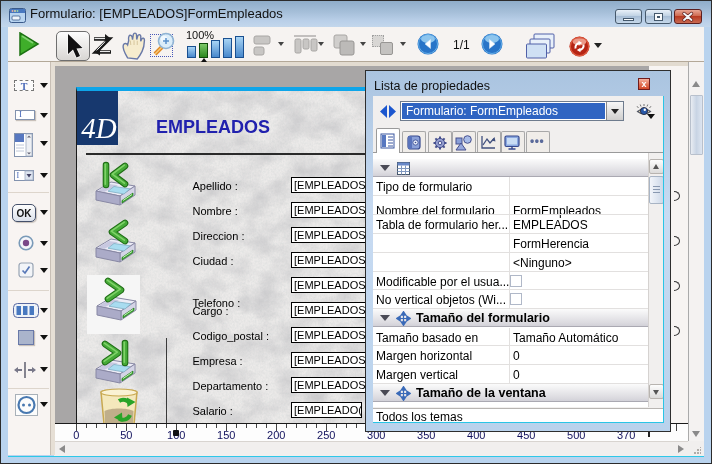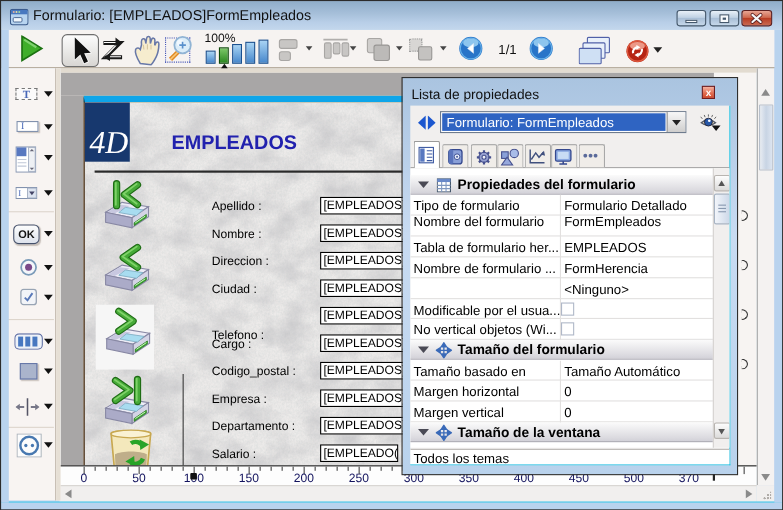--- a/index.html
+++ b/index.html
@@ -24,21 +24,21 @@
 #toolbar { left:1px; top:27px; width:710px; height:35px; background:#f6f3f1; z-index:20; border-bottom:1px solid #b3a898; }
 .tsep { top:2px; width:1px; height:29px; background:#a3988a; box-shadow:1px 0 0 #ffffff; }
 
 
 #sidebar { left:1px; top:62px; width:54px; height:393px; background:#f8f4f2; z-index:20; border-right:4px solid #e6dfd5; box-shadow:inset -1px 0 0 #c8bfb5; }
 #sidebar .sep { left:4px; width:44px; height:1px; background:#ddd5cc; }
 .sbarrow { left:39px; width:0; height:0; border-left:4px solid transparent; border-right:4px solid transparent; border-top:5px solid #111; }
 
 
 #canvas { left:55px; top:62px; width:633px; height:362px; background:#f7f4f2; z-index:1; overflow:hidden; border-top:4px solid #e2dbd0; }
-#form { position:absolute; left:21px; top:21px; width:573px; height:337px; background:#fdba74; border-left:1px solid #1a1a1a; border-top:6px solid #0ea5e9; overflow:hidden; }
+#form { position:absolute; left:21px; top:21px; width:573px; height:337px; background:#14b8a6; border-left:1px solid #1a1a1a; border-top:4px solid #0ea5e9; overflow:hidden; }
 #logo { position:absolute; left:0px; top:0px; width:41px; height:54px; background:#17386e; color:#fff; font-family:"Liberation Serif", serif; font-style:italic; font-size:29px; text-align:center; line-height:74px; padding-left:3px; }
 #empltitle { position:absolute; left:79px; top:26px; font-size:18px; font-weight:bold; color:#2121ae; letter-spacing:0px; }
 #hline { position:absolute; left:9px; top:62px; width:280px; height:2px; background:#2a2a2a; }
 .flabel { position:absolute; left:115.5px; font-size:11px; color:#000; }
 .fbox { position:absolute; left:214px; width:86px; height:16px; background:#fff; border:1px solid #000; font-size:11px; color:#000; padding:1px 0 0 2px; white-space:nowrap; overflow:hidden; }
 #navwhite { position:absolute; left:10px; top:184px; width:53px; height:59px; background:#f6f6f6; }
 
 
 #ruler { left:54px; top:423px; width:634px; height:18px; background:#fdfdfd; border-top:1px solid #1a1a1a; z-index:6; }
 .tick { position:absolute; top:0; width:1px; background:#444; }
@@ -534,39 +534,36 @@
       </svg>
 <div style="position:absolute;left:157px;top:44px;width:16px;height:5px;color:#5a6a9a;font-size:12px;font-weight:bold;line-height:3px;letter-spacing:0.5px">•••</div>
 <div style="position:absolute;left:0;top:57px;width:291px;height:254px;background:#fff"></div>
 <div class="phead" style="top:63.0px">
         <span class="tri"></span>
         <svg width="13" height="13" style="position:absolute;left:24px;top:3px">
           <rect x="0.5" y="0.5" width="12" height="12" fill="#fff" stroke="#44566a"></rect>
           <rect x="0.5" y="0.5" width="12" height="3" fill="#6888c8"></rect>
           <path d="M0.5 6.5 h12 M0.5 9.5 h12 M4.5 3.5 v9 M8.5 3.5 v9" stroke="#8098c0" stroke-width="1"></path>
         </svg>
-        <span class="htxt">Propiedades del formulario</span>
       </div>
 <div class="prow" style="top:81.0px">
         <div class="pname">Tipo de formulario</div>
-        <div class="pval">Formulario Detallado</div>
       </div>
 <div class="psep" style="top:98.9px"></div>
-<div class="prow" style="top:95px">
+<div class="prow" style="top:105px">
         <div class="pname">Nombre del formulario</div>
         <div class="pval">FormEmpleados</div>
       </div>
 <div class="psep" style="top:117.8px"></div>
 <div class="prow" style="top:118.8px">
         <div class="pname">Tabla de formulario her...</div>
         <div class="pval">EMPLEADOS</div>
       </div>
 <div class="psep" style="top:136.7px"></div>
 <div class="prow" style="top:137.7px">
-        <div class="pname">Nombre de formulario ...</div>
         <div class="pval">FormHerencia</div>
       </div>
 <div class="psep" style="top:155.6px"></div>
 <div class="prow" style="top:156.6px">
         <div class="pval">&lt;Ninguno&gt;</div>
       </div>
 <div class="psep" style="top:174.5px"></div>
 <div class="prow" style="top:175.5px">
         <div class="pname">Modificable por el usua...</div>
         <div class="pcheck"></div>

